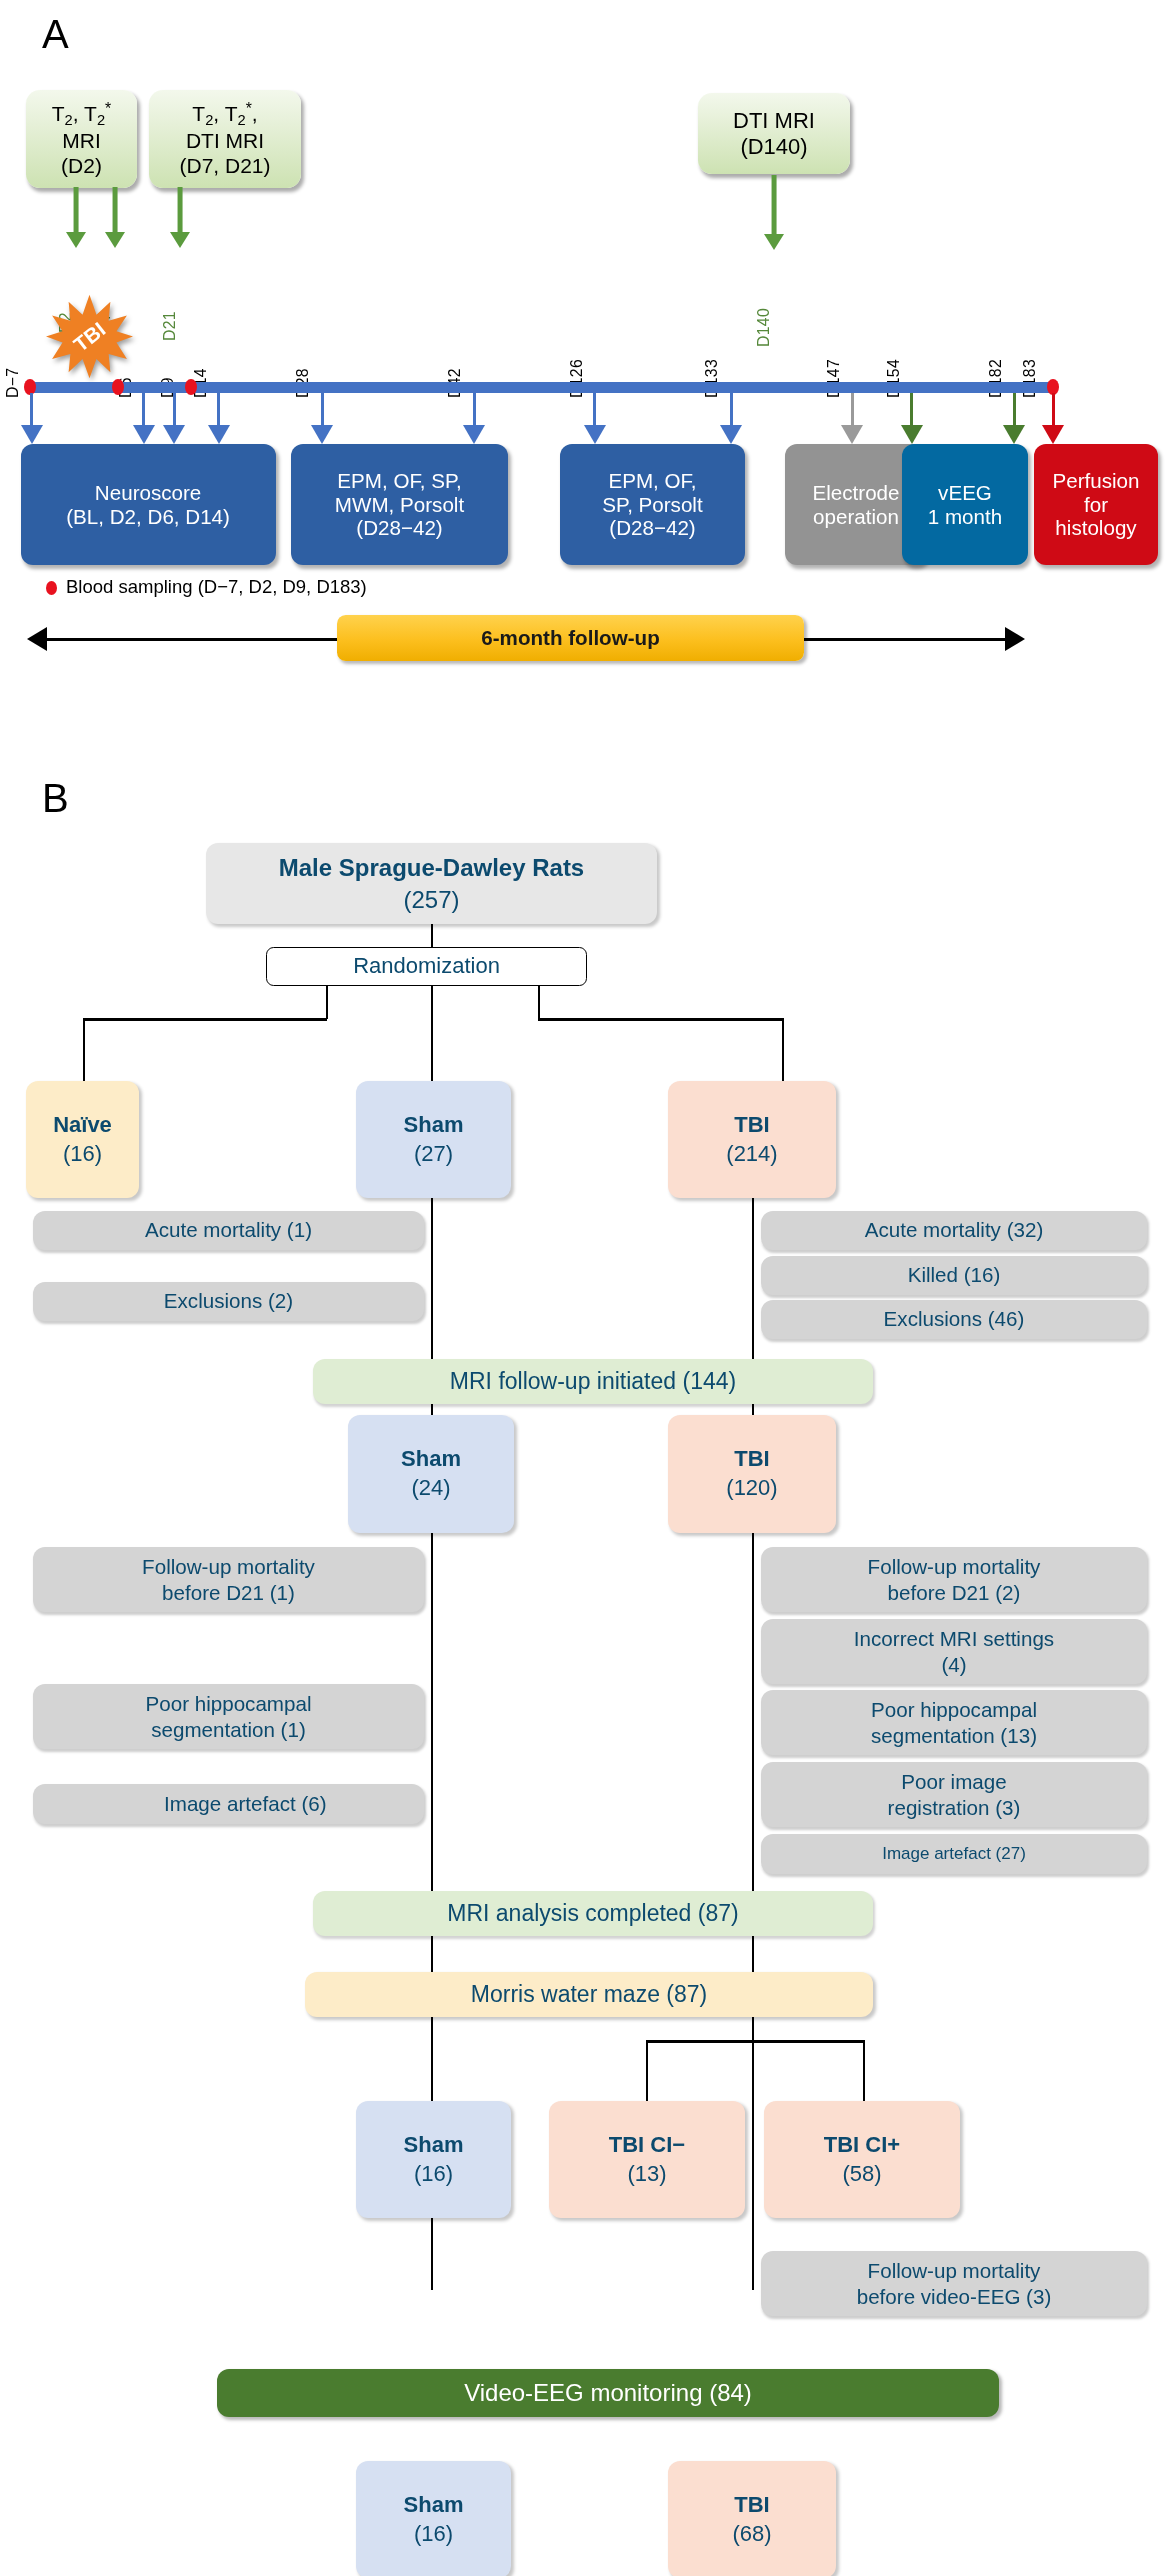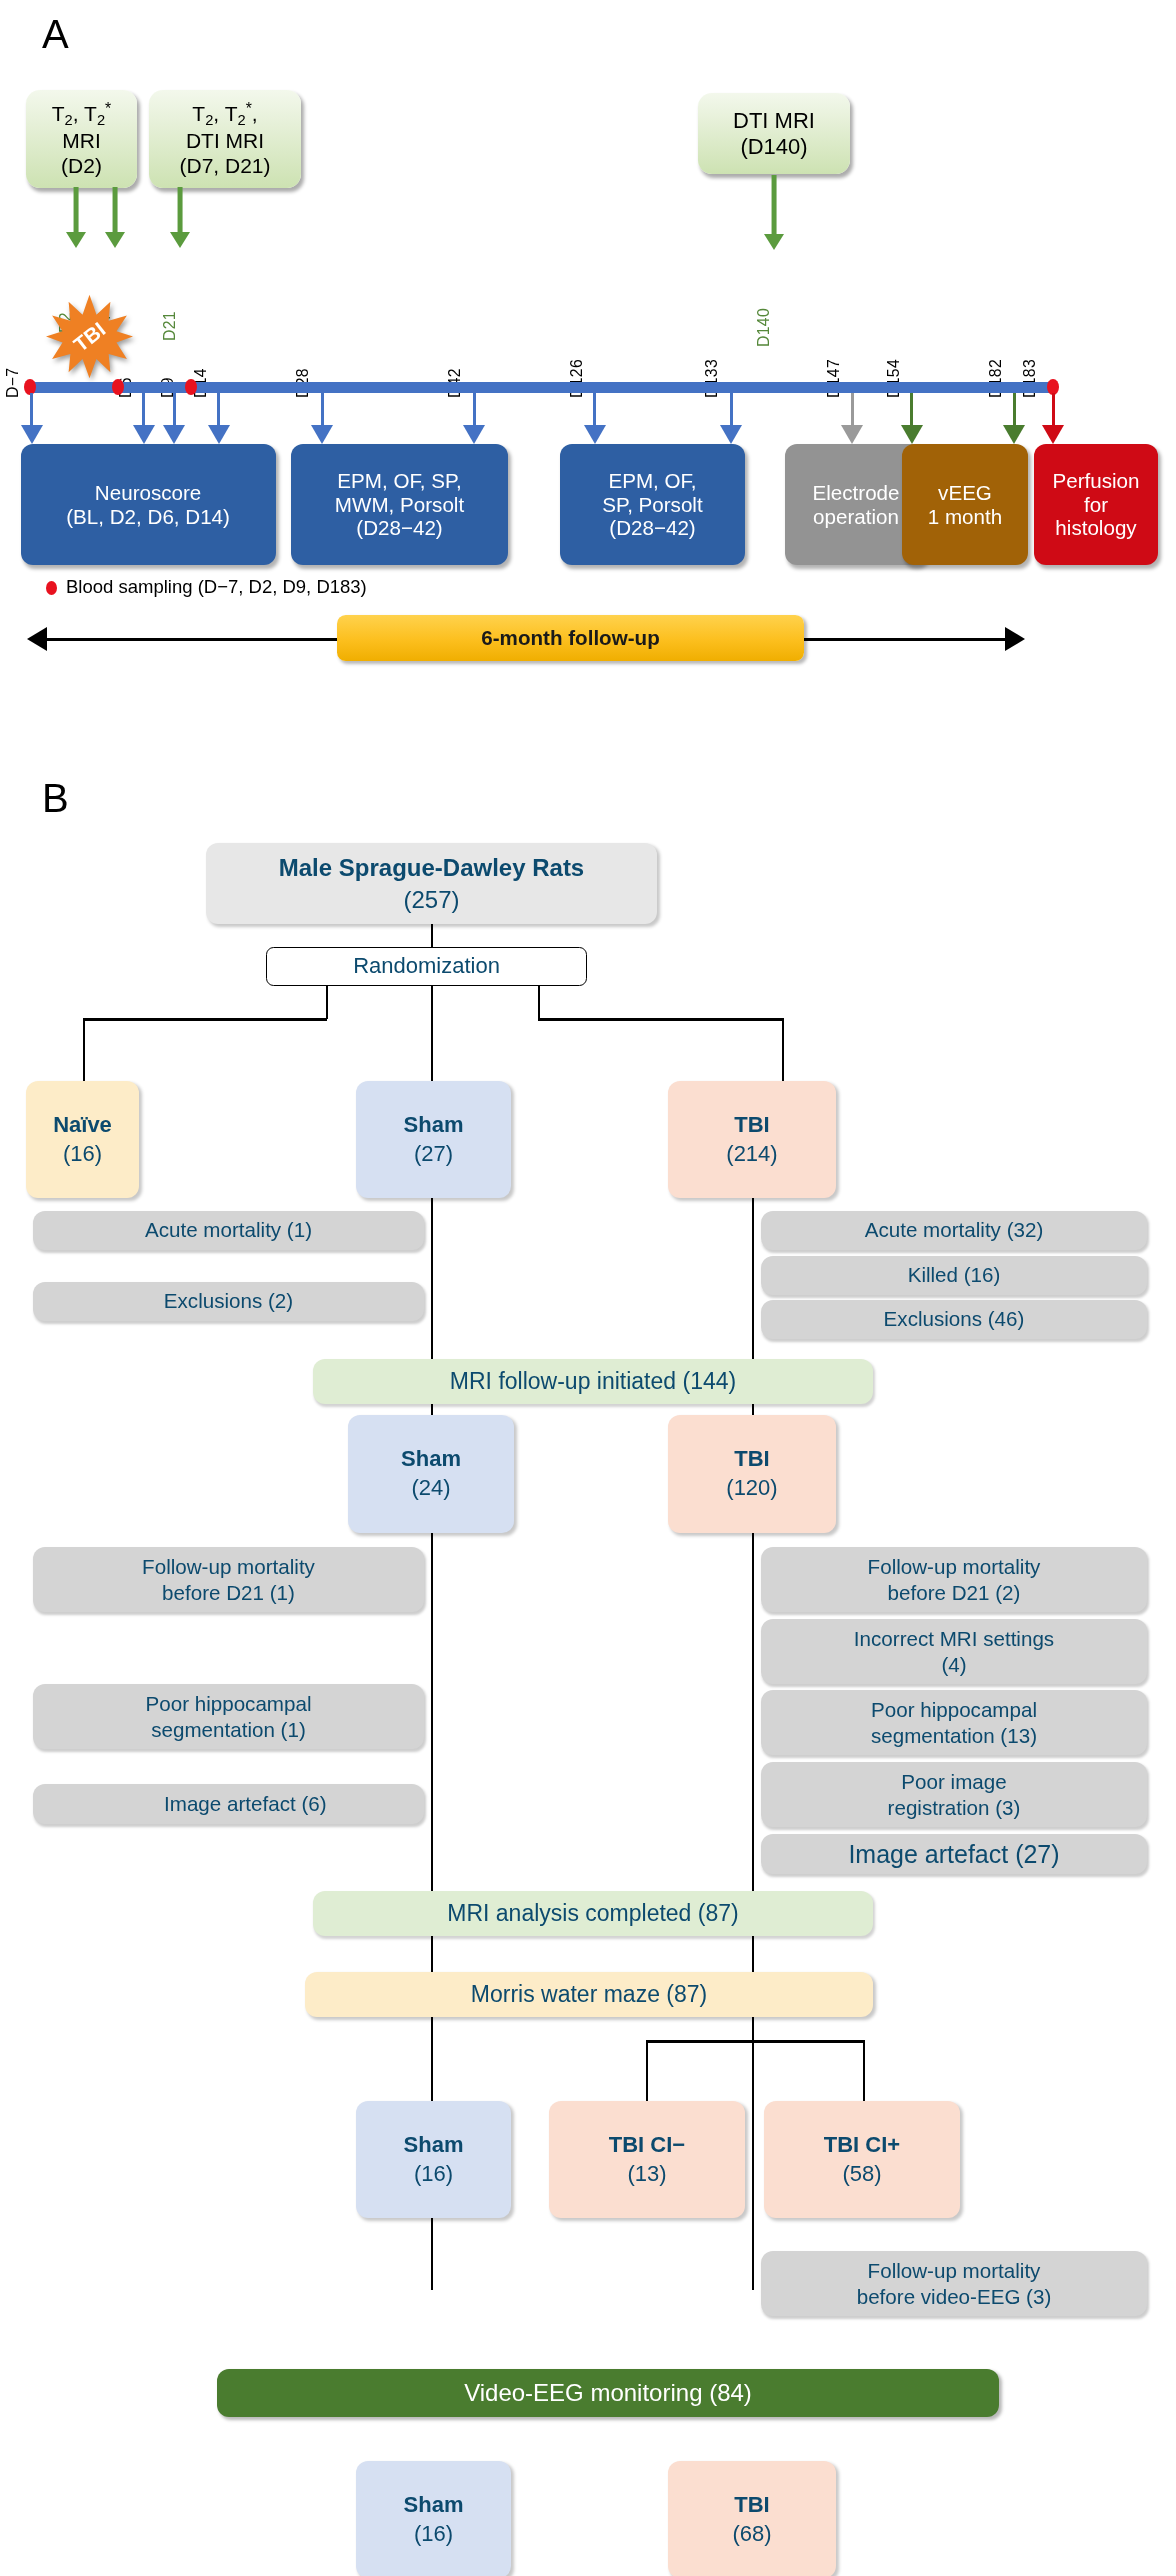--- a/index.html
+++ b/index.html
@@ -80,21 +80,21 @@
     align-items: center; justify-content: center;
     text-align: center;
     color: #fff;
     font-size: 20.6px;
     line-height: 1.16;
     padding: 3.3px 3.3px;
   }
   .tb .ln { white-space: nowrap; }
   .tb.blue { background: #2e5fa3; }
   .tb.grey { background: #939393; }
-  .tb.green { background: #a16207; }
+  .tb.green { background: #0369a1; }
   .tb.red { background: #cf0a15; }
 
   .down-arrow { position: absolute; width: 0; height: 0; border-left: 11px solid transparent; border-right: 11px solid transparent; }
   .down-arrow.blue { border-top: 19.6px solid #4472c4; }
   .down-arrow.grey { border-top: 19.6px solid #9a9a9a; }
   .down-arrow.green { border-top: 19.6px solid #4a7c2f; }
   .down-arrow.red { border-top: 19.6px solid #cf0a15; }
 
   .reddot {
     position: absolute; width: 12px; height: 16.3px;
@@ -383,21 +383,21 @@
     <div>(4)</div>
   </div>
   <div class="node greyflat" style="left:761px; top:984px; width:386px; height:65px; font-size:20.6px; line-height:1.22;">
     <div>Poor hippocampal</div>
     <div>segmentation (13)</div>
   </div>
   <div class="node greyflat" style="left:761px; top:1056px; width:386px; height:65px; font-size:20.6px; line-height:1.22;">
     <div>Poor image</div>
     <div>registration (3)</div>
   </div>
-  <div class="node greyflat" style="left:761px; top:1128px; width:386px; height:40px; font-size:25px;">
+  <div class="node greyflat" style="left:761px; top:1128px; width:386px; height:40px; font-size:17px;">
     <div>Image artefact (27)</div>
   </div>
 
   <div class="node lgreen" style="left:313px; top:1185px; width:560px; height:45px; font-size:23px;">
     <div>MRI analysis completed (87)</div>
   </div>
 
   <div class="node yellow" style="left:305px; top:1266px; width:568px; height:45px; font-size:23px;">
     <div>Morris water maze (87)</div>
   </div>

